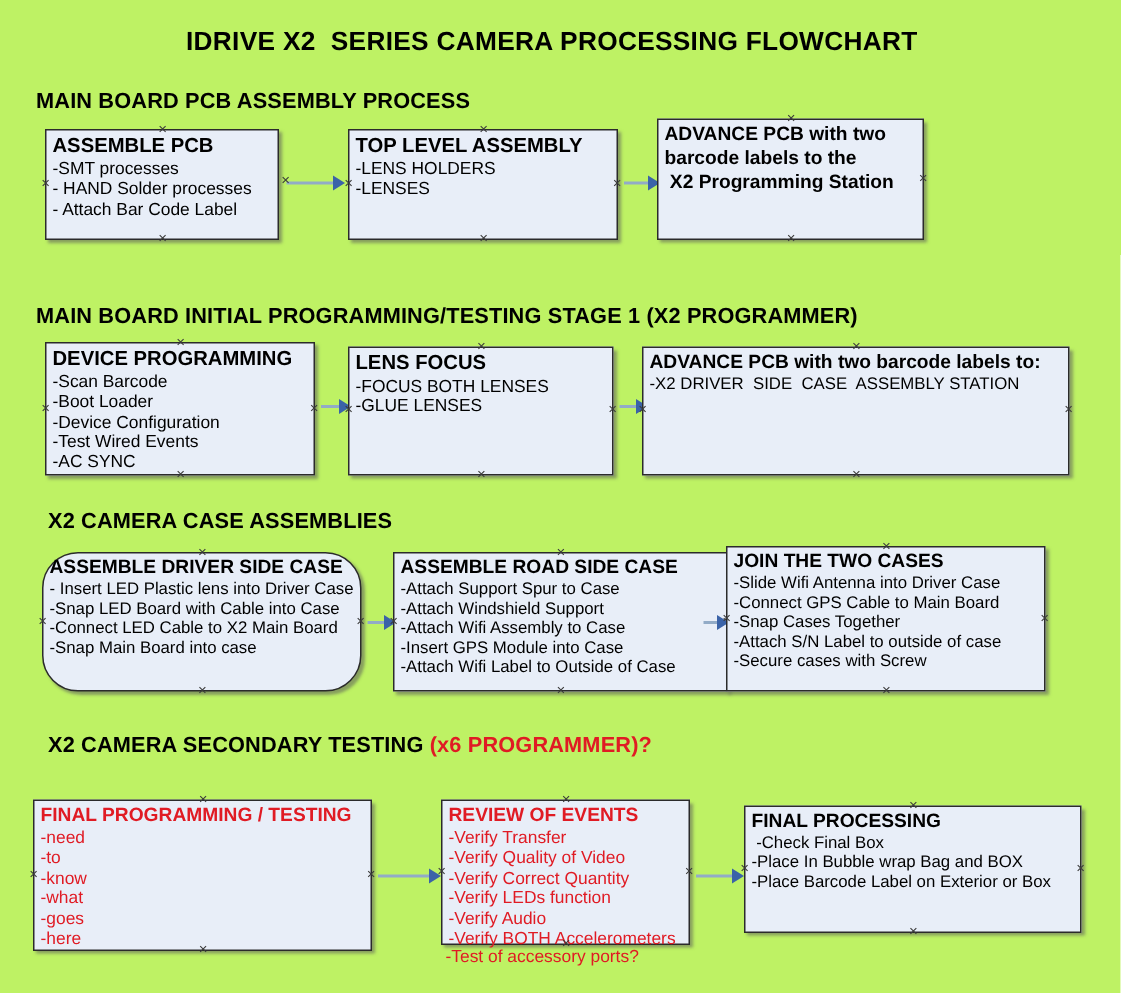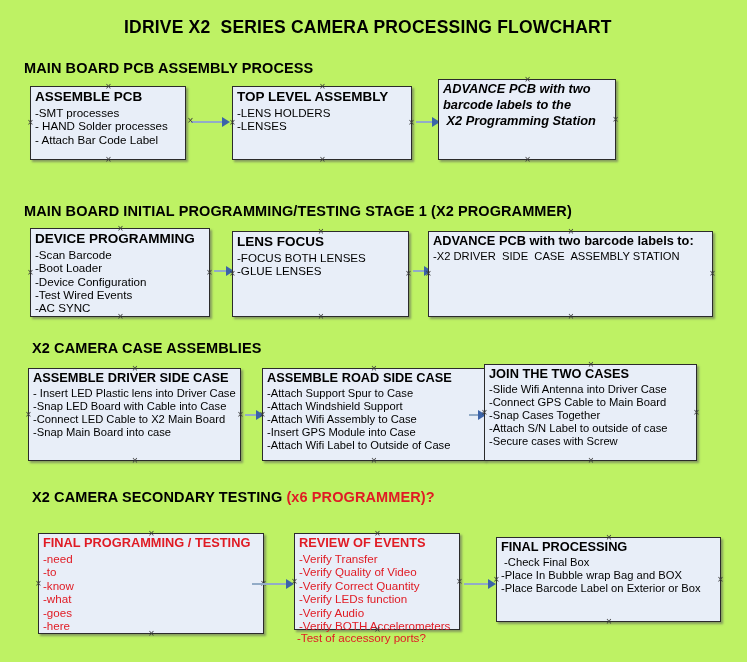--- a/index.html
+++ b/index.html
@@ -143,21 +143,21 @@
     </div>
     <span class="handle" style="left:50%; top:-5px; margin-left:-4px;"></span>
     <span class="handle" style="left:-5px; top:50%; margin-top:-5px;"></span>
     <span class="handle" style="right:-5px; top:50%; margin-top:-5px;"></span>
     <span class="handle" style="left:50%; bottom:-5px; margin-left:-4px;"></span>
   </div>
 
   <div class="conn" style="left:416px; top:121px; width:22px;"></div>
   <div class="arrowhead" style="left:432px; top:117px;"></div>
 
-  <div class="box" style="left:438px; top:79px; width:178px; height:81px;font-style:italic;">
+  <div class="box" style="left:438px; top:79px; width:178px; height:81px;">
     <div class="box-inner">
       <span class="hdr small">ADVANCE PCB with two</span>
       <span class="hdr small">barcode labels to the</span>
       <span class="hdr small"> X2 Programming Station</span>
     </div>
     <span class="handle" style="left:50%; top:-5px; margin-left:-4px;"></span>
     <span class="handle" style="right:-5px; top:50%; margin-top:-5px;"></span>
     <span class="handle" style="left:50%; bottom:-5px; margin-left:-4px;"></span>
   </div>
 
@@ -202,21 +202,21 @@
       <span class="line sm">-X2 DRIVER  SIDE  CASE  ASSEMBLY STATION</span>
     </div>
     <span class="handle" style="left:50%; top:-5px; margin-left:-4px;"></span>
     <span class="handle" style="left:-5px; top:50%; margin-top:-5px;"></span>
     <span class="handle" style="right:-5px; top:50%; margin-top:-5px;"></span>
     <span class="handle" style="left:50%; bottom:-5px; margin-left:-4px;"></span>
   </div>
 
   <div class="section-title" style="left:32px; top:340px;">X2 CAMERA CASE ASSEMBLIES</div>
 
-  <div class="box" style="left:28px; top:368px; width:213px; height:93px;">
+  <div class="box" style="left:28px; top:368px; width:213px; height:93px;border-radius:24px;">
     <div class="box-inner">
       <span class="hdr small">ASSEMBLE DRIVER SIDE CASE</span>
       <span class="line sm">- Insert LED Plastic lens into Driver Case</span>
       <span class="line sm">-Snap LED Board with Cable into Case</span>
       <span class="line sm">-Connect LED Cable to X2 Main Board</span>
       <span class="line sm">-Snap Main Board into case</span>
     </div>
     <span class="handle" style="left:50%; top:-5px; margin-left:-4px;"></span>
     <span class="handle" style="left:-5px; top:50%; margin-top:-5px;"></span>
     <span class="handle" style="right:-5px; top:50%; margin-top:-5px;"></span>
@@ -254,21 +254,21 @@
       <span class="line sm">-Secure cases with Screw</span>
     </div>
     <span class="handle" style="left:50%; top:-5px; margin-left:-4px;"></span>
     <span class="handle" style="left:-5px; top:50%; margin-top:-5px;"></span>
     <span class="handle" style="right:-5px; top:50%; margin-top:-5px;"></span>
     <span class="handle" style="left:50%; bottom:-5px; margin-left:-4px;"></span>
   </div>
 
   <div class="section-title" style="left:32px; top:489px;"><span>X2 CAMERA SECONDARY TESTING </span><span class="red-part">(x6 PROGRAMMER)?</span></div>
 
-  <div class="box red" style="left:22px; top:533px; width:226px; height:101px;margin-left:16px;">
+  <div class="box red" style="left:22px; top:533px; width:226px; height:101px;">
     <div class="box-inner">
       <span class="hdr small">FINAL PROGRAMMING / TESTING</span>
       <span class="line">-need</span>
       <span class="line">-to</span>
       <span class="line">-know</span>
       <span class="line">-what</span>
       <span class="line">-goes</span>
       <span class="line">-here</span>
     </div>
     <span class="handle" style="left:50%; top:-5px; margin-left:-4px;"></span>

